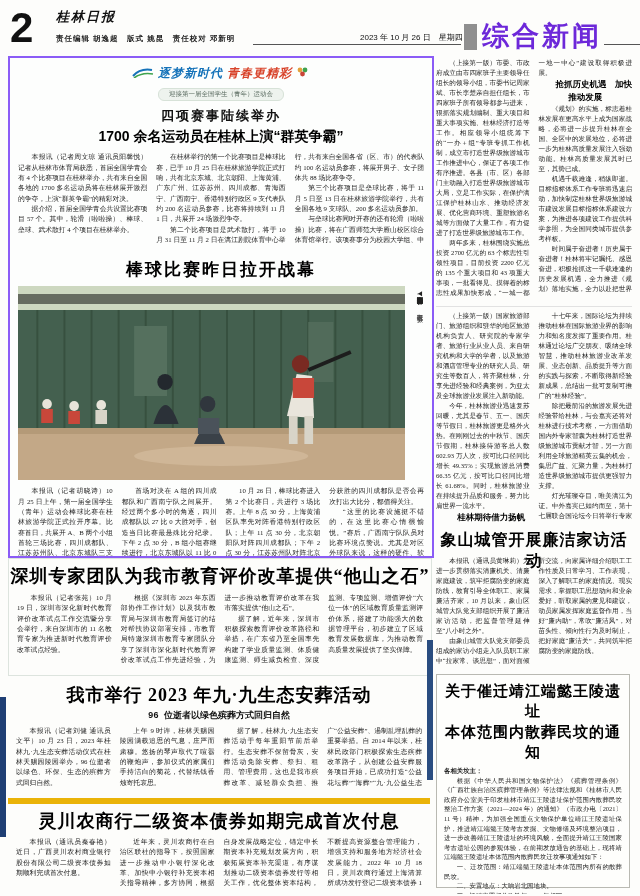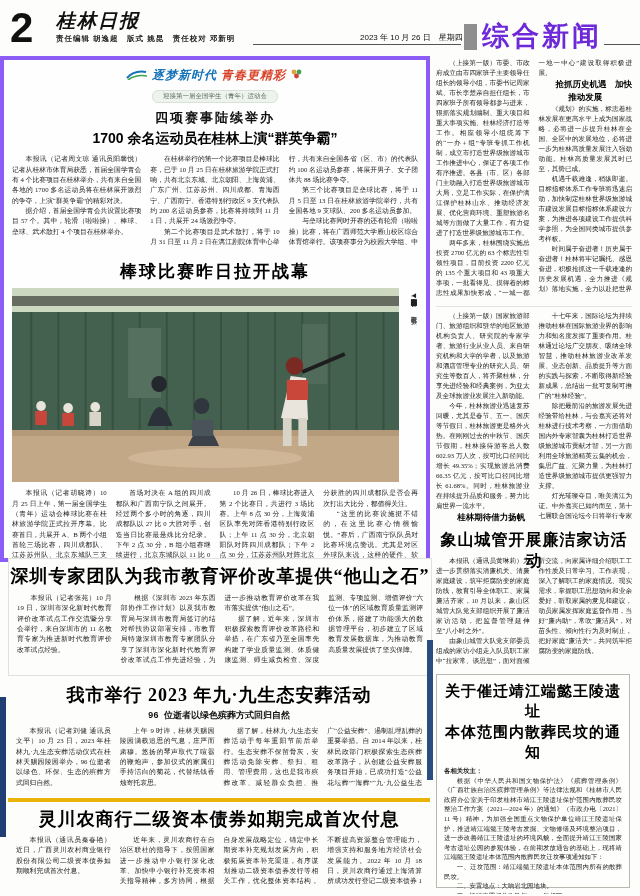--- a/index.html
+++ b/index.html
@@ -1,35 +1,35 @@
 <!DOCTYPE html>
 <html><head>
 <meta charset="utf-8">
 <style>
   html,body{margin:0;padding:0;}
   body{background:#d9d8d2;font-family:"Liberation Serif",serif;}
   .page{position:relative;width:640px;height:896px;background:#fdfdfb;margin:0 auto;overflow:hidden;}
   
   .hdr{position:absolute;left:8px;top:6px;right:8px;height:46px;}
   .pageno{position:absolute;left:2px;top:0;font-family:"Liberation Sans",sans-serif;font-size:42px;font-weight:900;line-height:44px;color:#111;}
-  .masthead{position:absolute;left:48px;top:2px;font-size:19px;font-weight:bold;font-style:italic;letter-spacing:2px;color:#111;}
+  .masthead{position:absolute;left:48px;top:2px;font-size:13px;font-weight:bold;font-style:italic;letter-spacing:2px;color:#111;}
   .credits{position:absolute;left:48px;top:28px;font-family:"Liberation Sans",sans-serif;font-size:7.5px;font-weight:bold;color:#222;letter-spacing:1px;}
   .hdr-date{position:absolute;left:352px;top:26px;font-family:"Liberation Sans",sans-serif;font-size:8px;font-weight:normal;color:#111;white-space:nowrap;}
   .hdr-line-a{position:absolute;left:245px;top:38px;width:208px;height:1px;background:#555;}
   .hdr-line-b{position:absolute;left:596px;top:38px;width:36px;height:1px;background:#555;}
   .section-block{position:absolute;left:456px;top:18px;width:13px;height:26px;background:#8f8f8f;}
   .section-title{position:absolute;left:474px;top:12px;font-size:27px;font-weight:900;letter-spacing:3px;color:#6d28d9;}
   .body-text{font-size:6.8px;line-height:1.52;color:#1c1c1c;text-align:justify;column-fill:auto;overflow:hidden;}
   .body-text p{margin:0;text-indent:2em;}
   .c3{column-count:3;column-gap:9px;}
   .c4{column-count:4;column-gap:9px;}
   .c2{column-count:2;column-gap:9px;}
   .subhead-inline{font-weight:bold;font-size:8.5px;text-align:center;text-indent:0;margin:4px 0;color:#000;font-family:"Liberation Sans",sans-serif;}
   
-  .sports-box{position:absolute;left:0;top:56px;width:422px;height:498px;border:4px solid #8b5cf6;background:#fdfefd;}
+  .sports-box{position:absolute;left:8px;top:56px;width:422px;height:498px;border:2px solid #8b5cf6;background:#fdfefd;}
   .banner{ text-align:center;margin-top:5px;}
   .slogan{font-size:12px;font-weight:bold;font-style:italic;letter-spacing:1px;}
   .slogan .s1{color:#1673b9;}
   .slogan .s2{color:#d8432a;}
   .banner-sub{display:inline-block;margin-top:3px;font-size:6.5px;color:#5a6b60;background:#eef3ee;border:1px solid #d7e2d8;padding:1px 10px;border-radius:6px;font-family:"Liberation Sans",sans-serif;}
   .kicker{text-align:center;font-size:13px;font-weight:bold;color:#111;margin-top:6px;letter-spacing:2px;}
   .main-headline{text-align:center;font-family:"Liberation Sans",sans-serif;font-size:14px;font-weight:900;color:#000;margin-top:3px;letter-spacing:0px;}
   .sports-body{margin:6px 8px 0 8px;height:100px;}
   .inner-headline{text-align:center;font-size:17px;font-weight:900;color:#000;margin-top:6px;letter-spacing:2px;}
   .photo-wrap{display:flex;margin:5px 8px 0 8px;height:194px;}
@@ -38,21 +38,21 @@
   .photo-caption{width:16px;margin-left:3px;writing-mode:vertical-rl;font-size:6.3px;color:#222;line-height:1.3;}
   .photo-caption .credit{margin-top:8px;color:#444;}
   .baseball-body{margin:6px 8px 0 8px;height:96px;}
   
   .edu-box{position:absolute;left:8px;top:558px;width:422px;height:116px;border:1px solid #dde4de;background:#fdfdfb;}
   .art-headline{text-align:center;font-size:18px;font-weight:900;color:#000;letter-spacing:1px;margin-top:5px;}
   .edu-body{margin:5px 8px 0 8px;height:76px;}
   .burial-box{position:absolute;left:8px;top:678px;width:422px;height:118px;}
   .burial-sub{text-align:center;font-size:9px;font-weight:bold;color:#111;margin-top:2px;font-family:Liberation Mono, monospace;}
   .burial-body{margin:4px 8px 0 8px;height:62px;}
-  .bank-box{position:absolute;left:8px;top:798px;width:422px;height:92px;border-top:4px solid #eab308;}
+  .bank-box{position:absolute;left:8px;top:798px;width:422px;height:92px;border-top:6px solid #eab308;}
   .bank-body{margin:4px 8px 0 8px;height:56px;}
   
   .rt-a{position:absolute;left:436px;top:58px;width:196px;height:244px;}
   .rt-b{position:absolute;left:436px;top:306px;width:196px;height:220px;border-top:1px solid #e2e2e2;padding-top:4px;}
   .rt-body{font-size:6.6px;}
   .xs-headline{position:absolute;left:436px;top:530px;width:196px;text-align:center;font-size:16px;font-weight:900;color:#000;letter-spacing:1px;}
   .xs-body{position:absolute;left:436px;top:556px;width:196px;height:112px;}
   .notice-box{position:absolute;left:436px;top:674px;width:194px;height:214px;border:1px solid #b9b9b2;background:#fefefc;padding:6px 7px;box-sizing:border-box;}
   .notice-hl{text-align:center;font-size:15px;font-weight:900;color:#000;line-height:1.35;letter-spacing:1px;}
   .notice-body{font-size:6.4px;line-height:1.5;color:#1c1c1c;text-align:justify;margin-top:4px;height:128px;overflow:hidden;}

